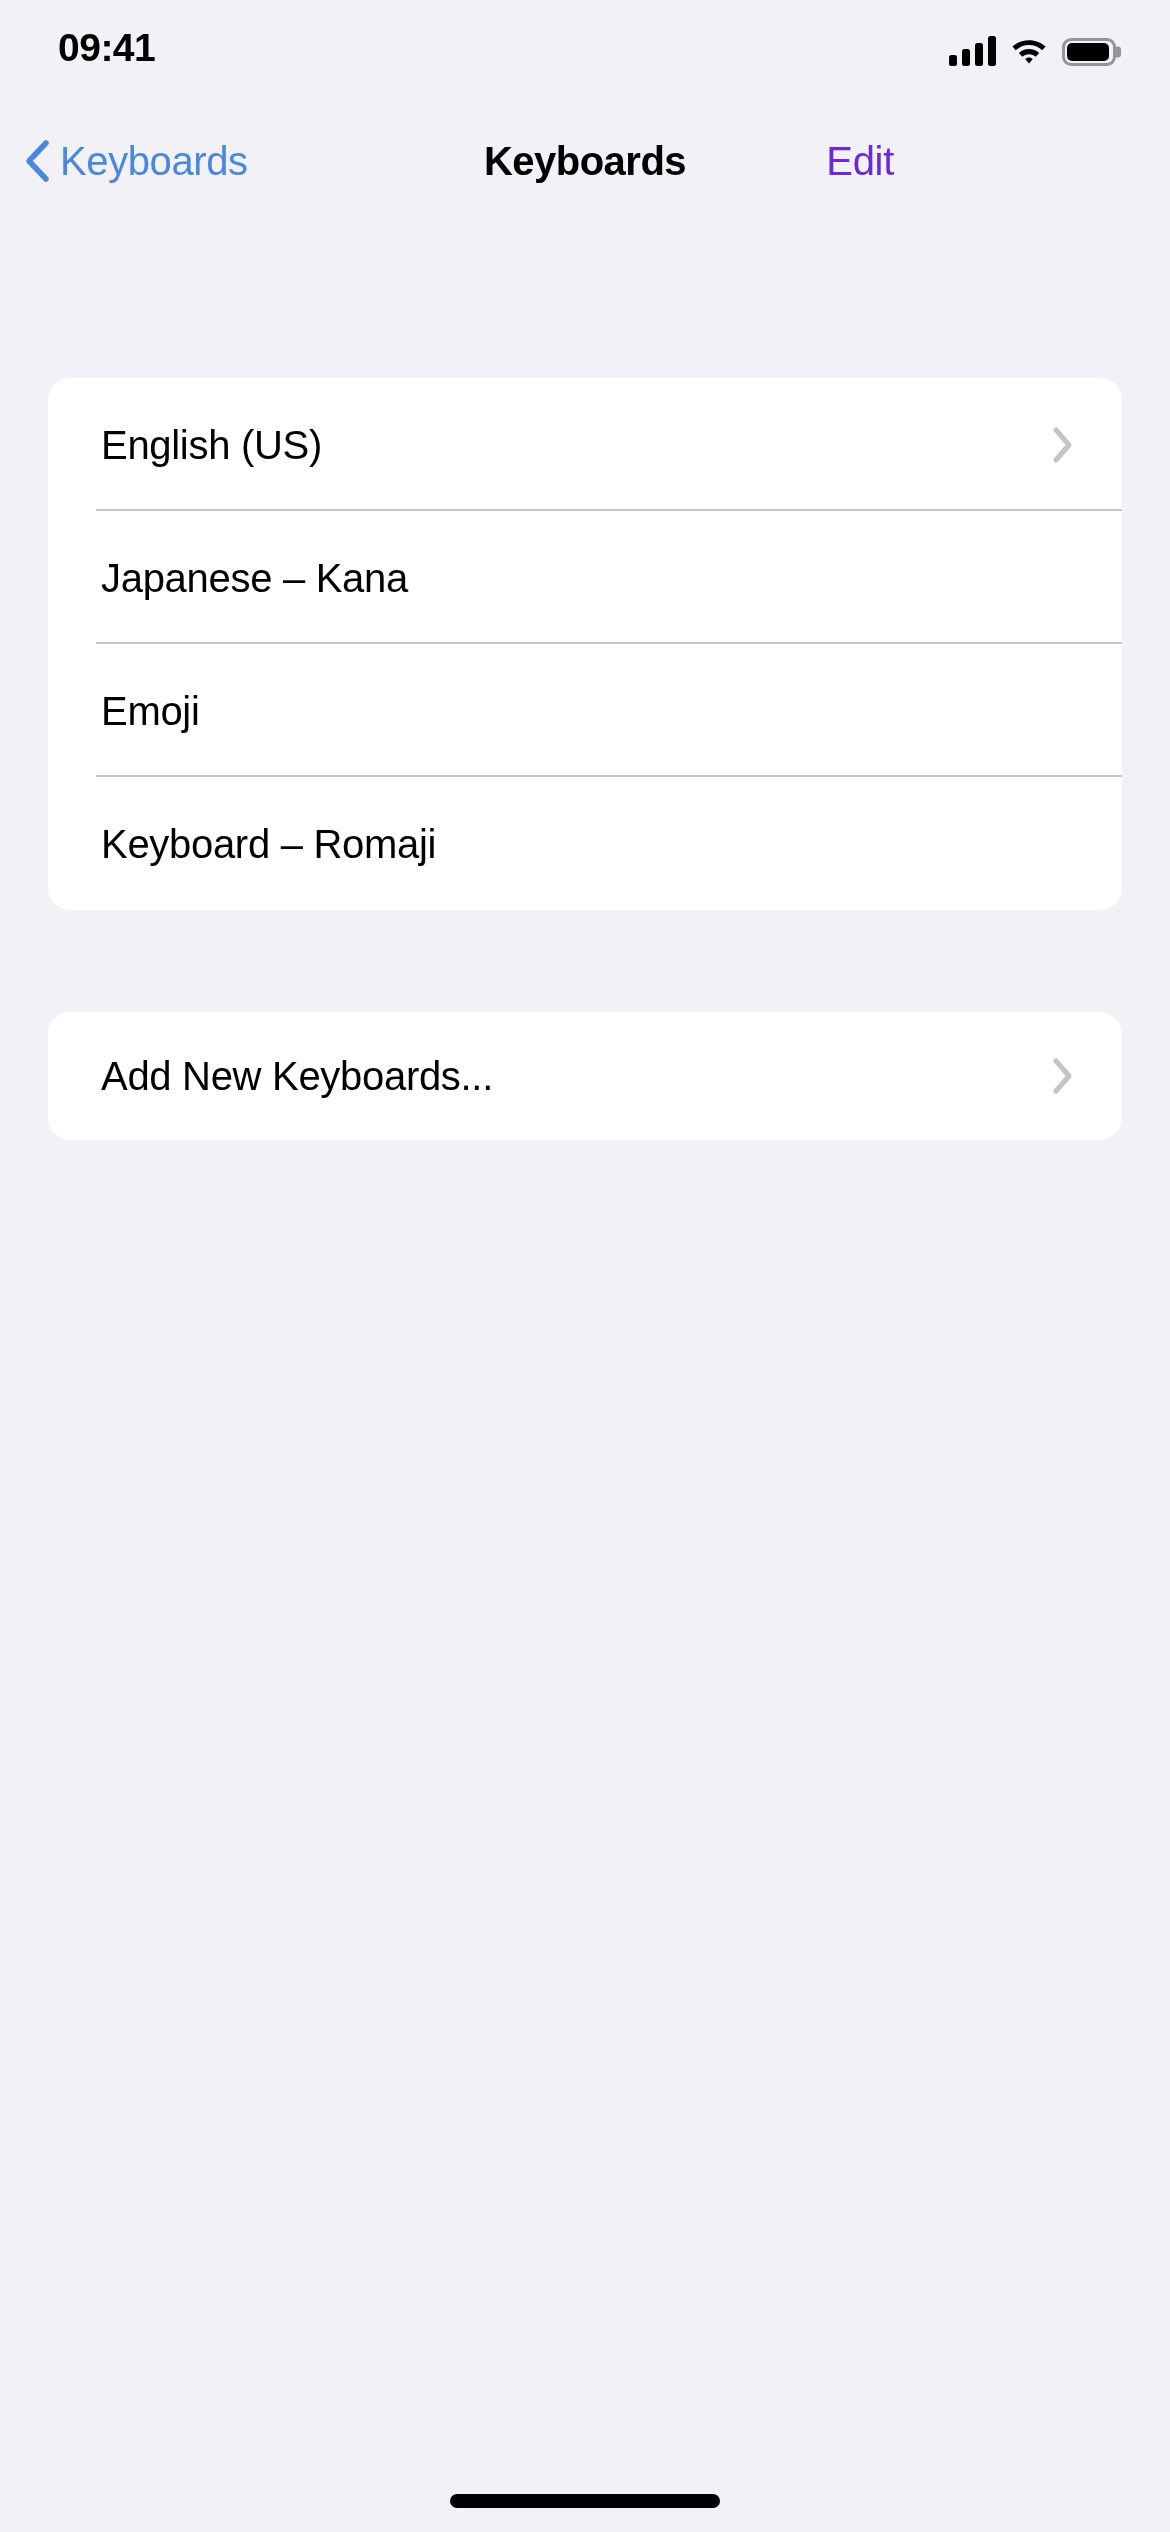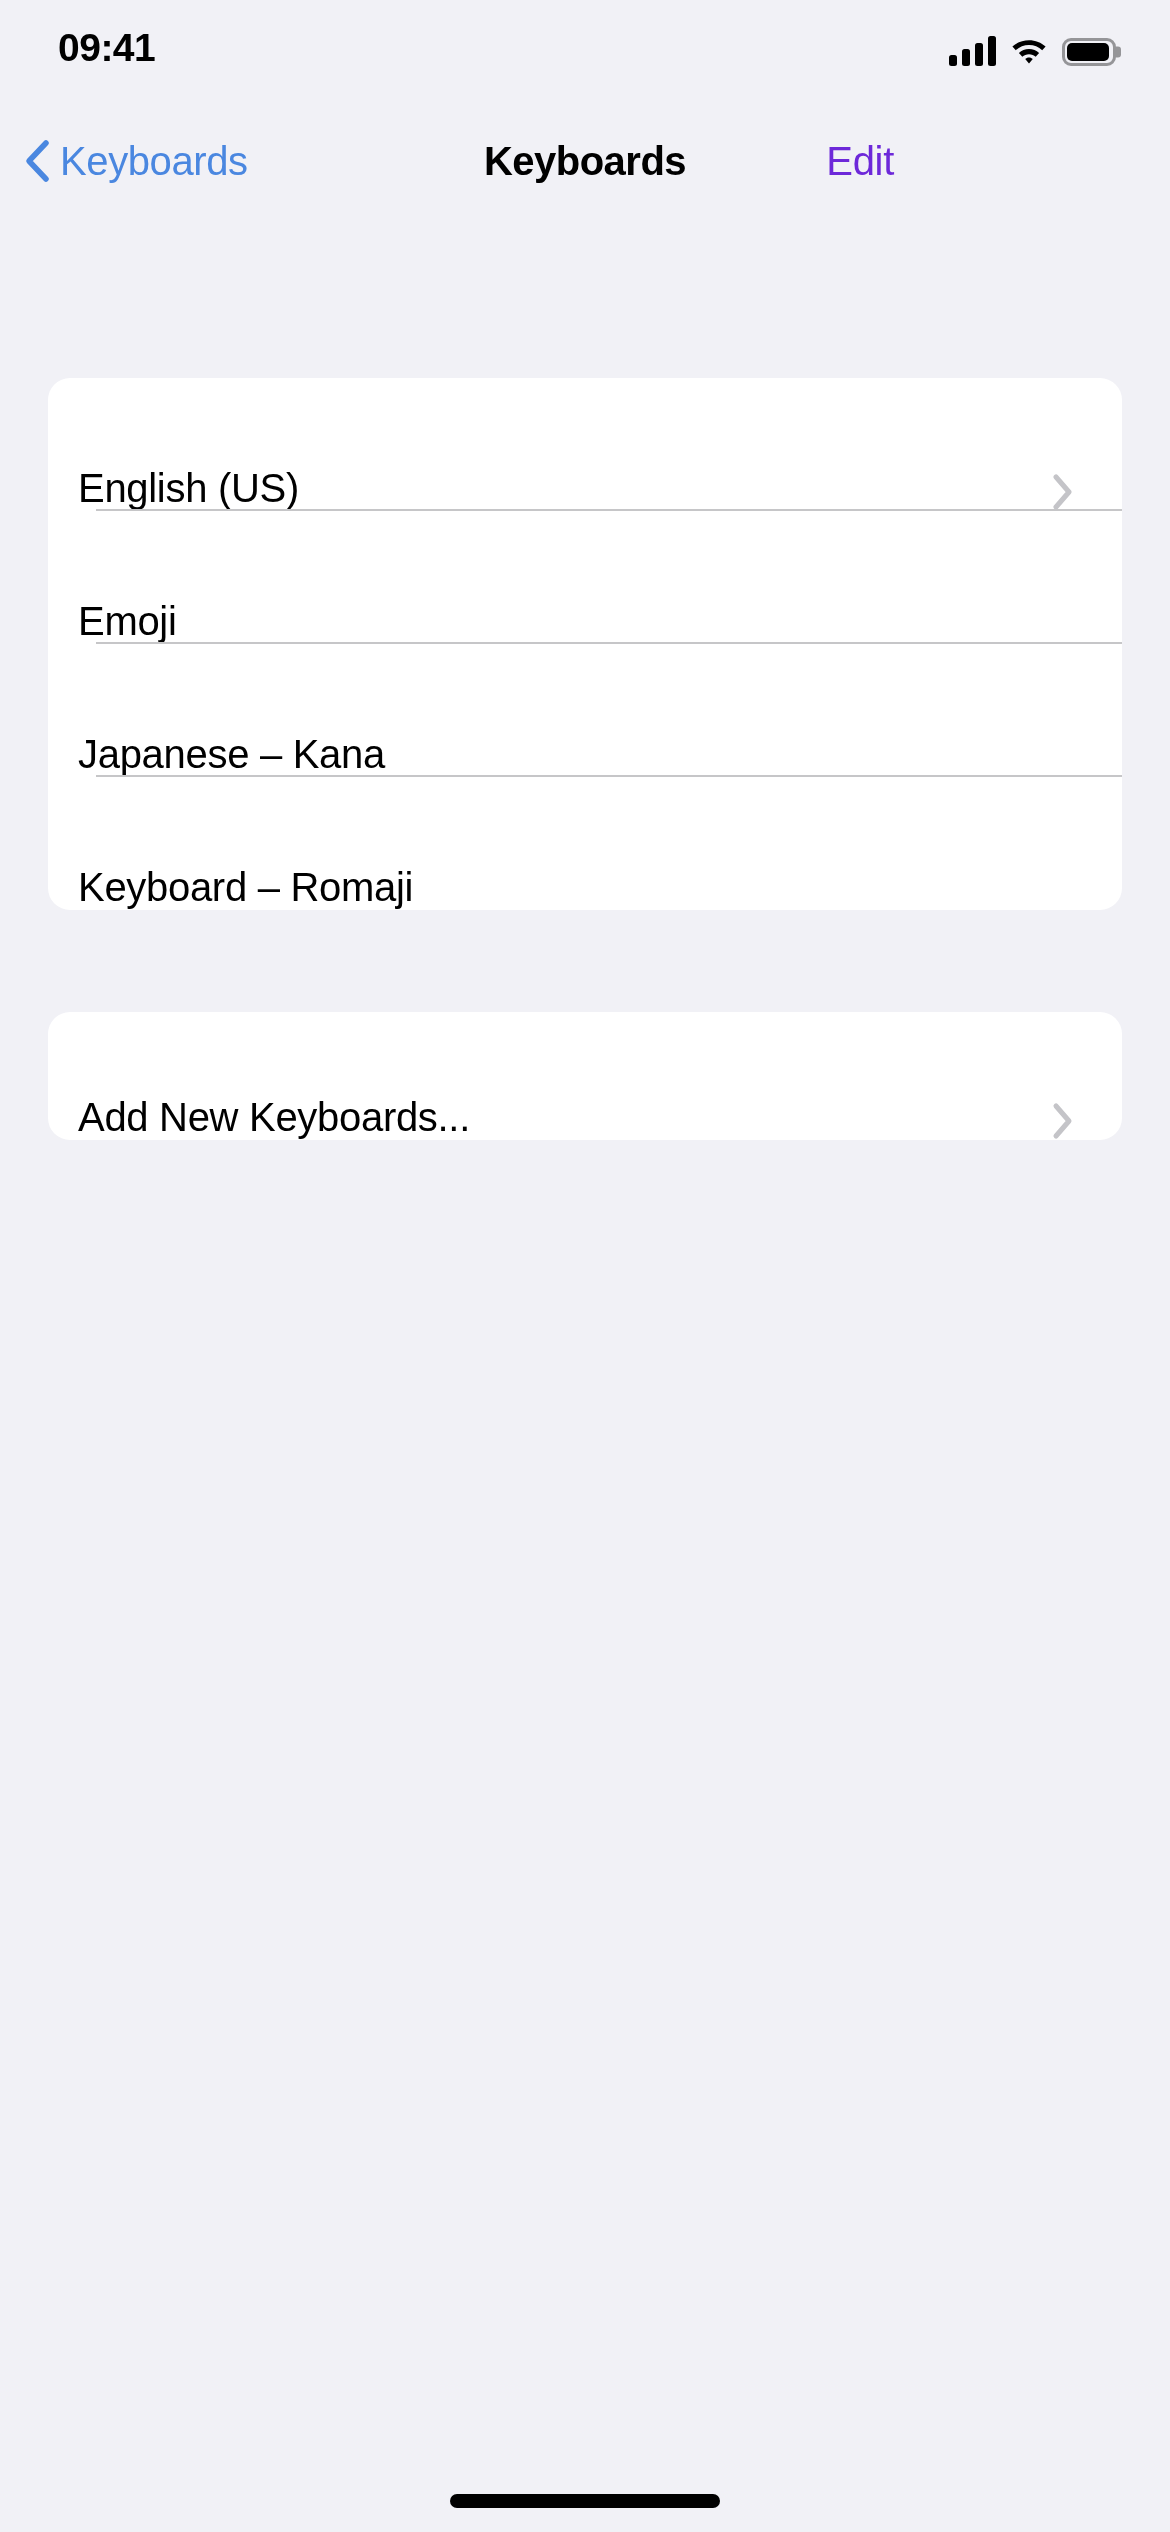--- a/index.html
+++ b/index.html
@@ -135,22 +135,22 @@
     border-radius: 22px;
     overflow: hidden;
   }
   #keyboards-card { top: 378px; }
   #add-card { top: 1012px; }
 
   .row {
     position: relative;
     height: 133px;
     display: flex;
-    align-items: flex-end;
-    padding-left: 30px;
+    align-items: center;
+    padding-left: 53px;
     padding-right: 36px;
     cursor: pointer;
   }
   #add-card .row { height: 128px; }
 
   .row-label {
     font-size: 40px;
     color: #000;
     letter-spacing: -0.3px;
     flex: 1;
@@ -227,30 +227,30 @@
       <span class="row-label">English (US)</span>
       <span>
         <svg class="disclosure" viewBox="0 0 22 38" xmlns="http://www.w3.org/2000/svg">
           <polyline points="4,4 17,19 4,34" fill="none" stroke="#C4C4C8" stroke-width="5" stroke-linecap="round" stroke-linejoin="round"></polyline>
         </svg>
       </span>
       <span class="row-separator"></span>
     </div>
 
     <div class="row">
+      <span class="row-label">Japanese – Kana</span>
+      <span class="row-separator"></span>
+    </div>
+
+    <div class="row">
       <span class="row-label">Emoji</span>
       <span class="row-separator"></span>
     </div>
 
     <div class="row">
-      <span class="row-label">Japanese – Kana</span>
-      <span class="row-separator"></span>
-    </div>
-
-    <div class="row">
       <span class="row-label">Keyboard – Romaji</span>
 
     </div>
 
   </div>
 
   <div id="add-card" class="card">
     <div class="row">
       <span class="row-label">Add New Keyboards...</span>
       <span>

